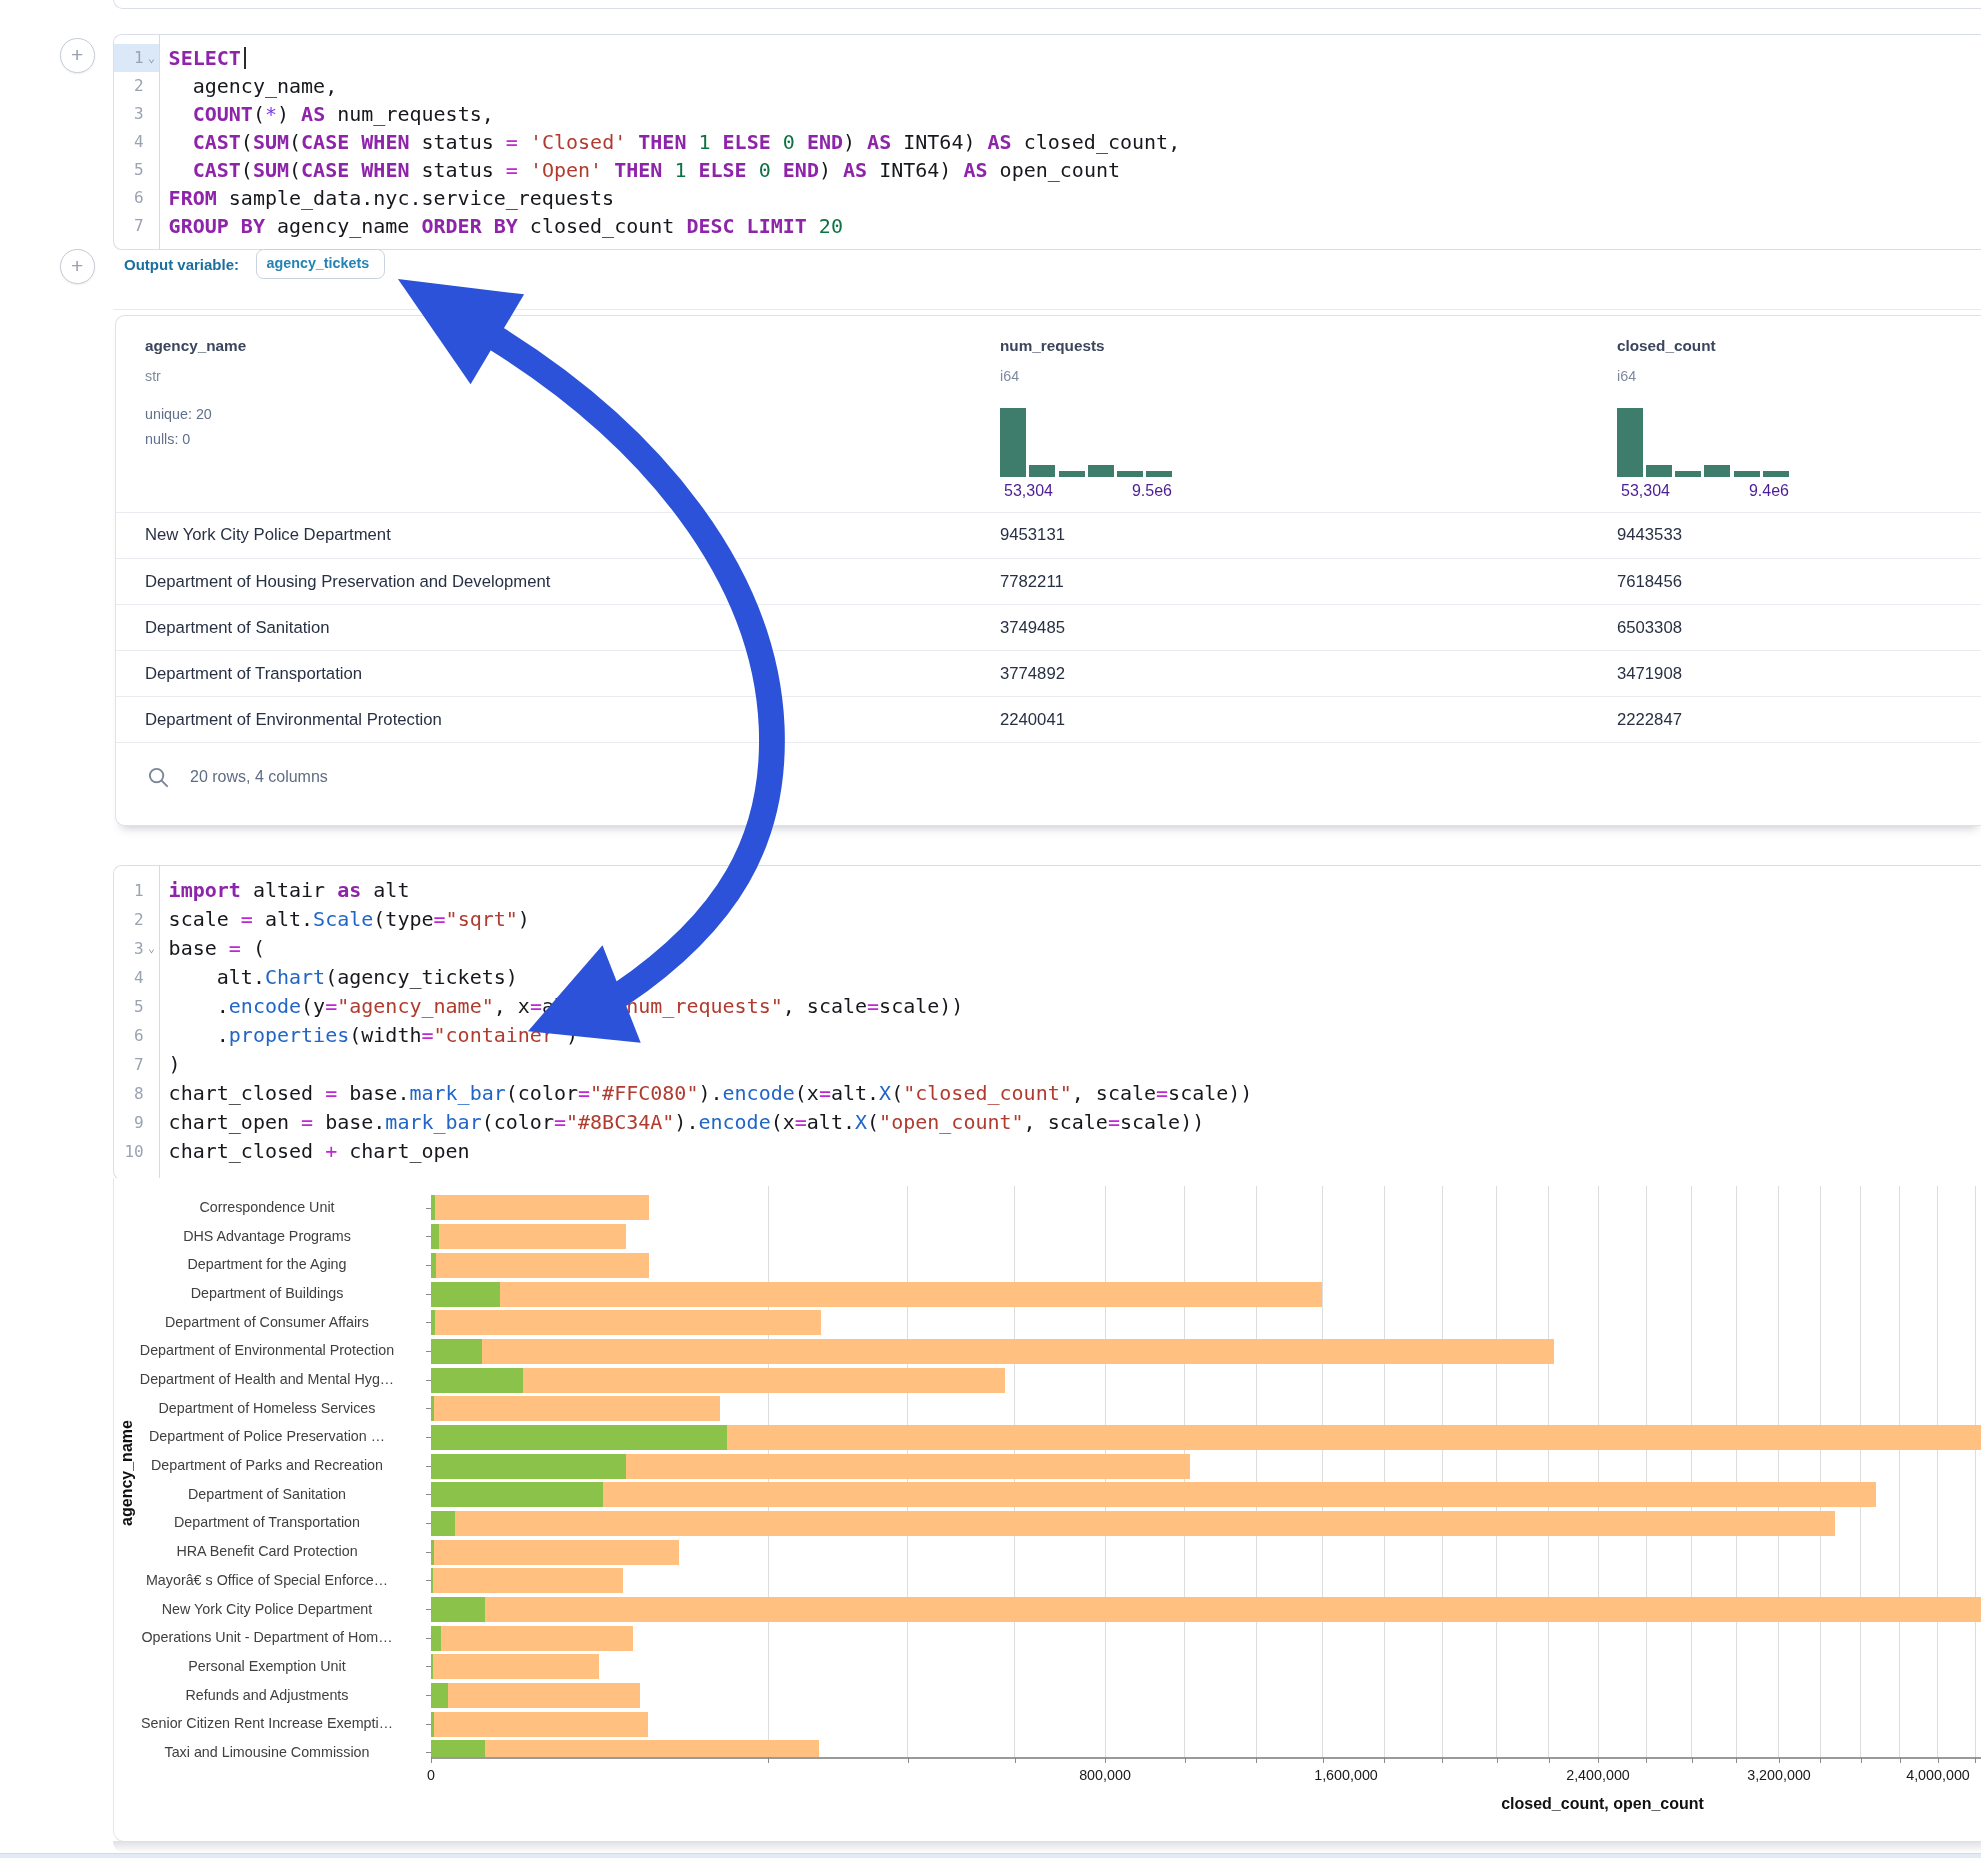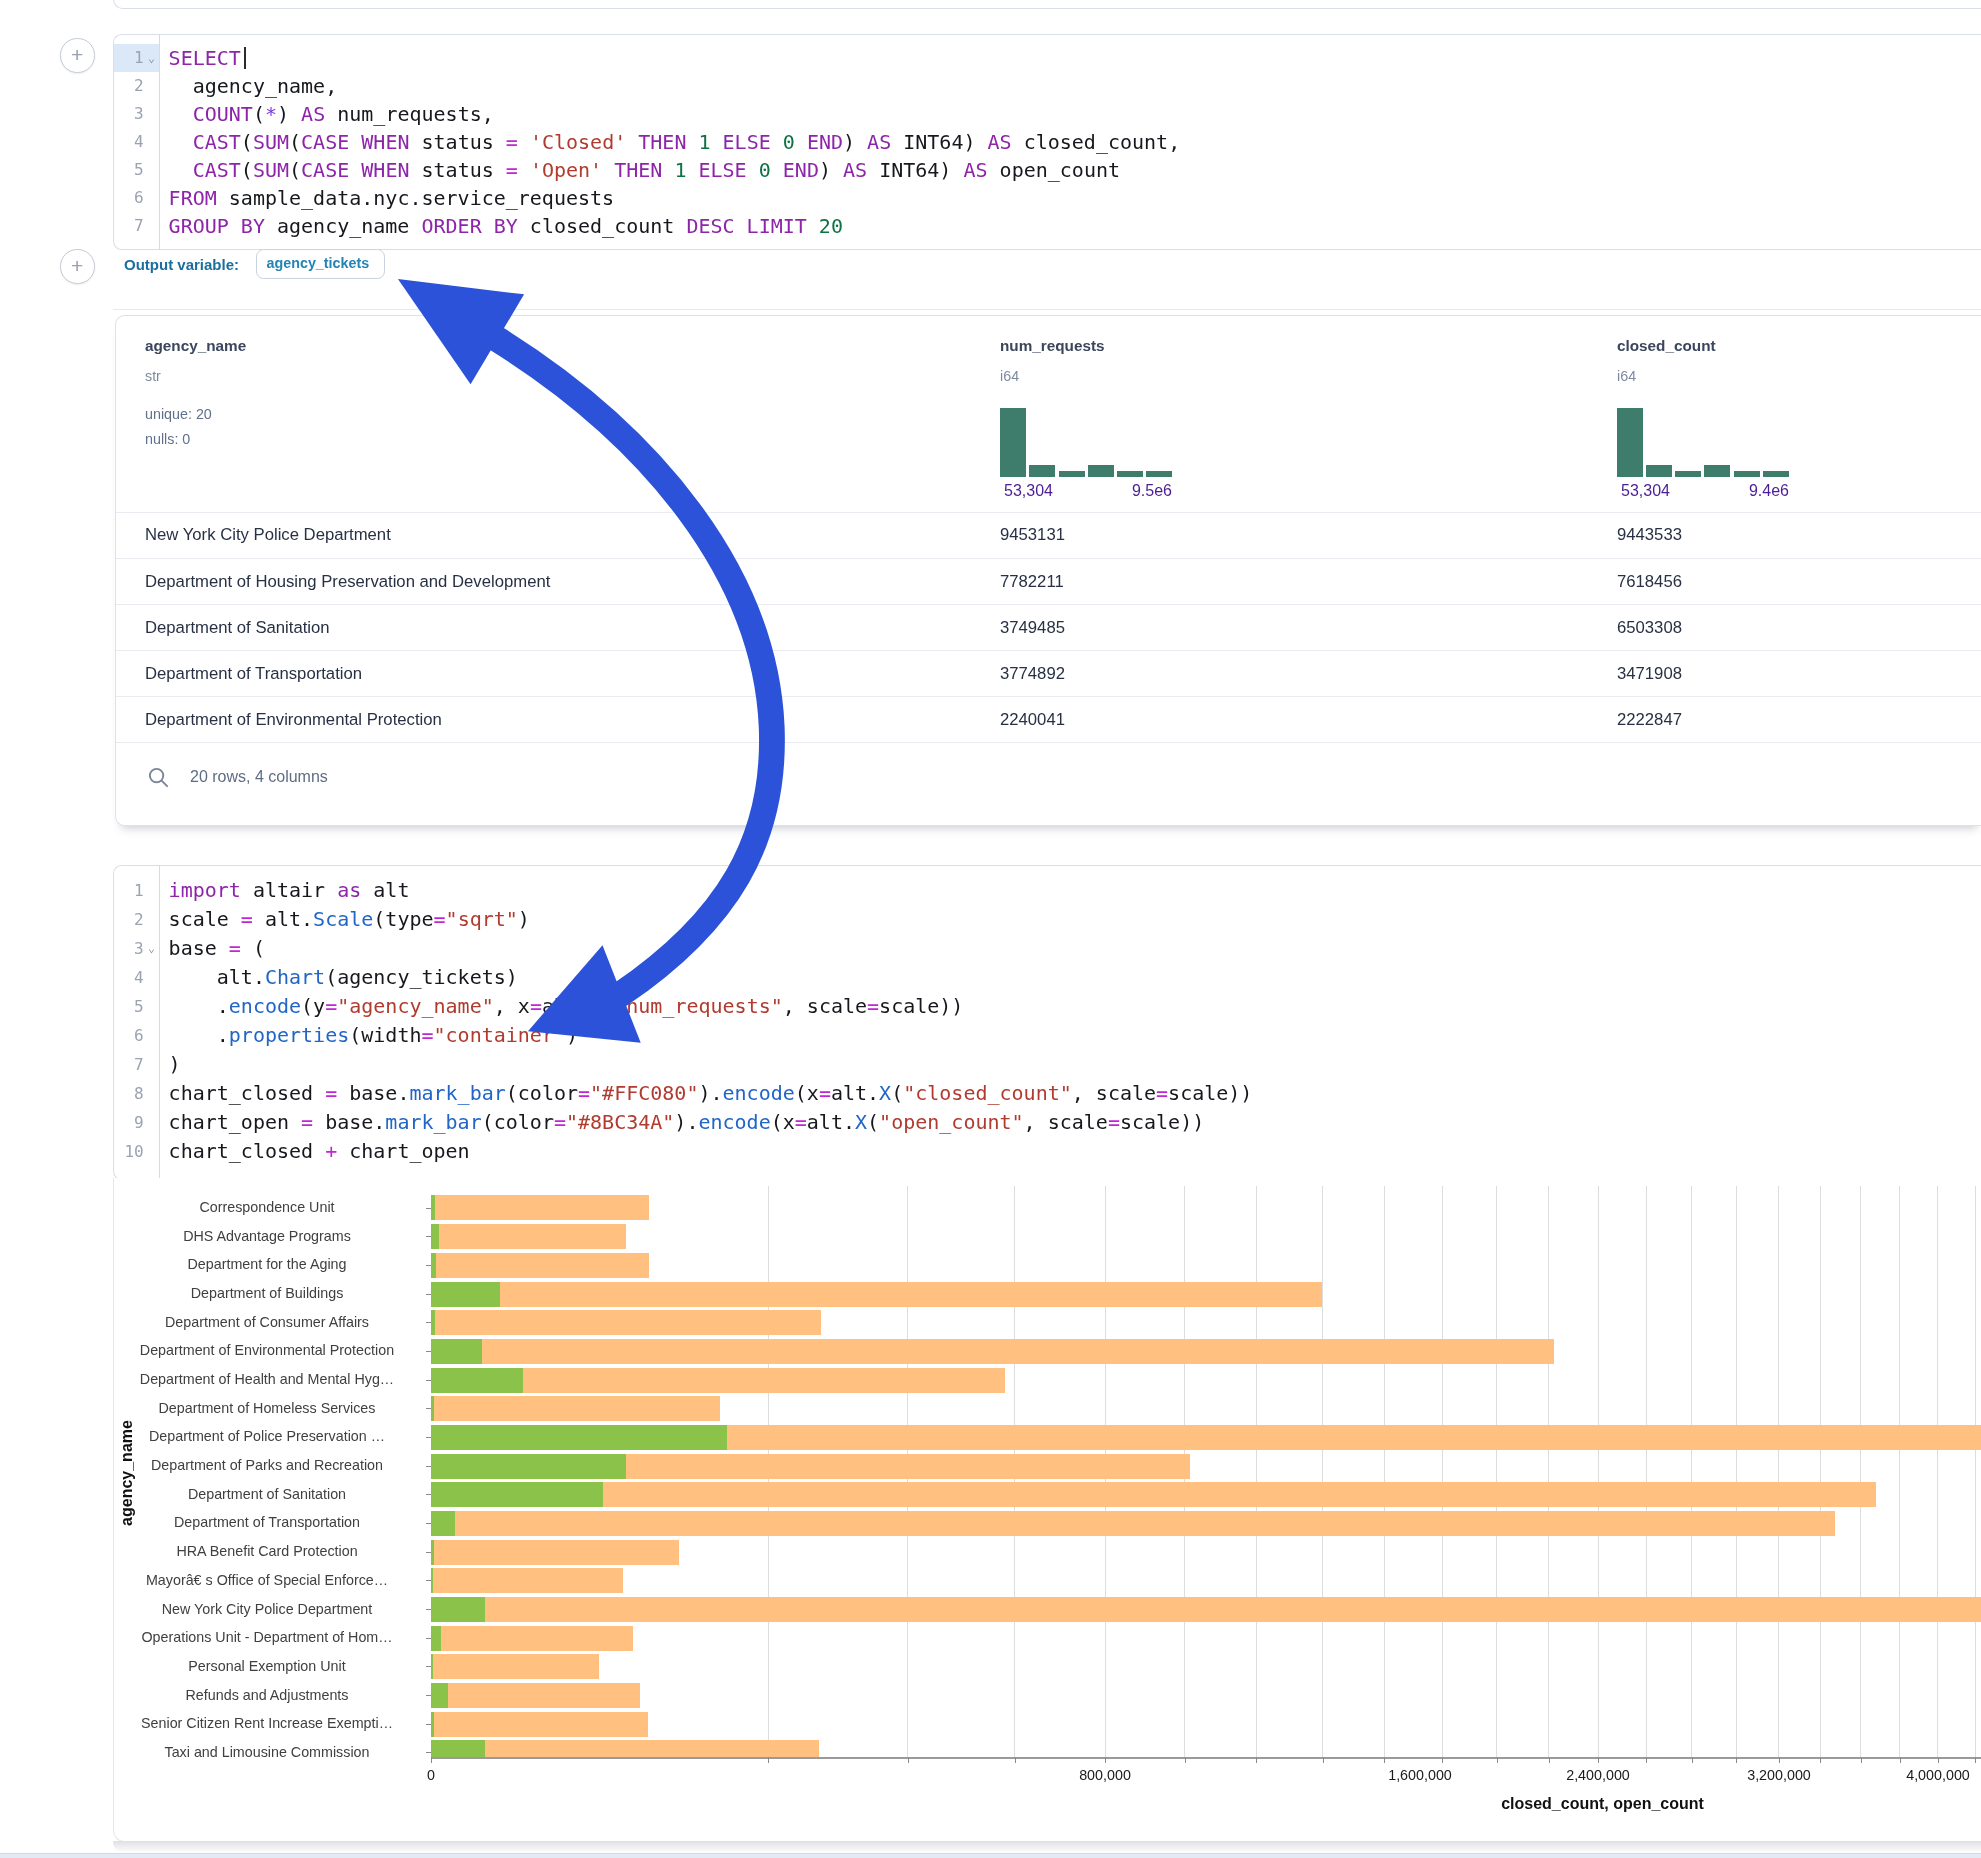--- a/index.html
+++ b/index.html
@@ -10,21 +10,21 @@
   .cell{position:absolute;background:#fff;border:1.4px solid #d9dee7;border-right:none;
         border-radius:8.6px 0 0 8.6px;}
   .gutterline{position:absolute;left:0;top:0;bottom:0;width:45px;border-right:1.4px solid #d6dae2;}
   .cl{display:flex;align-items:center;font-family:"DejaVu Sans Mono",monospace;font-size:20px;white-space:pre;}
   .lnw{width:45px;flex:0 0 45px;display:flex;justify-content:flex-end;align-items:center;
        font-size:16px;color:#9aa3b2;padding-right:0;box-sizing:border-box;height:100%;}
   .lnw .ln{width:27px;text-align:right;}
   .lnw .fold{width:15.3px;text-align:center;font-size:11.5px;color:#8b93a3;}
   .cl.hl .lnw{background:#dbe8f8;}
   .codetxt{padding-left:9.6px;}
-  .tk-kw{color:#8E24AA;font-weight:normal;}
+  .tk-kw{color:#8E24AA;font-weight:bold;}
   .tk-pl{color:#16181d;}
   .tk-str{color:#B03B2E;}
   .tk-num{color:#0E7243;}
   .tk-op{color:#C026D3;}
   .tk-star{color:#7C3AED;}
   .tk-fn{color:#2065C7;}
   .caret{display:inline-block;width:1.9px;height:22px;background:#2b2b2b;margin-left:2.9px;vertical-align:-4.8px;}
   
   .plusbtn{position:absolute;width:32.5px;height:32.5px;border-radius:50%;border:1.4px solid #c6ccd5;
            background:#fff;color:#9aa1ab;font-size:21px;line-height:31px;text-align:center;
@@ -290,21 +290,21 @@
         <div class="xtick" style="left: 1578px; top: 579px;"></div>
         <div class="xtick" style="left: 1622px; top: 579px;"></div>
         <div class="xtick" style="left: 1665px; top: 579px;"></div>
         <div class="xtick" style="left: 1706px; top: 579px;"></div>
         <div class="xtick" style="left: 1747px; top: 579px;"></div>
         <div class="xtick" style="left: 1786px; top: 579px;"></div>
         <div class="xtick" style="left: 1824px; top: 579px;"></div>
         <div class="xtick" style="left: 1861px; top: 579px;"></div>
         <div class="xticklbl" style="left: 317px; top: 589px;">0</div>
         <div class="xticklbl" style="left: 991px; top: 589px;">800,000</div>
-        <div class="xticklbl" style="left: 1306px; top: 589px;">1,600,000</div>
+        <div class="xticklbl" style="left: 1232px; top: 589px;">1,600,000</div>
         <div class="xticklbl" style="left: 1484px; top: 589px;">2,400,000</div>
         <div class="xticklbl" style="left: 1665px; top: 589px;">3,200,000</div>
         <div class="xticklbl" style="left: 1824px; top: 589px;">4,000,000</div>
       </div>
     <div class="abs axtitle" style="left:1345px;top:617px;width:287px;text-align:center;">closed_count, open_count</div>
   </div>
   <div id="chart-shadow" style="left:113px;top:1841px;width:1869px;height:12.4px;"></div>
   <div id="bottom-band" style="left:0;top:1853px;width:1982px;height:5.7px;"></div>
 
   <svg id="arrow-svg" width="1982" height="1858" viewBox="0 0 2073 1944">

